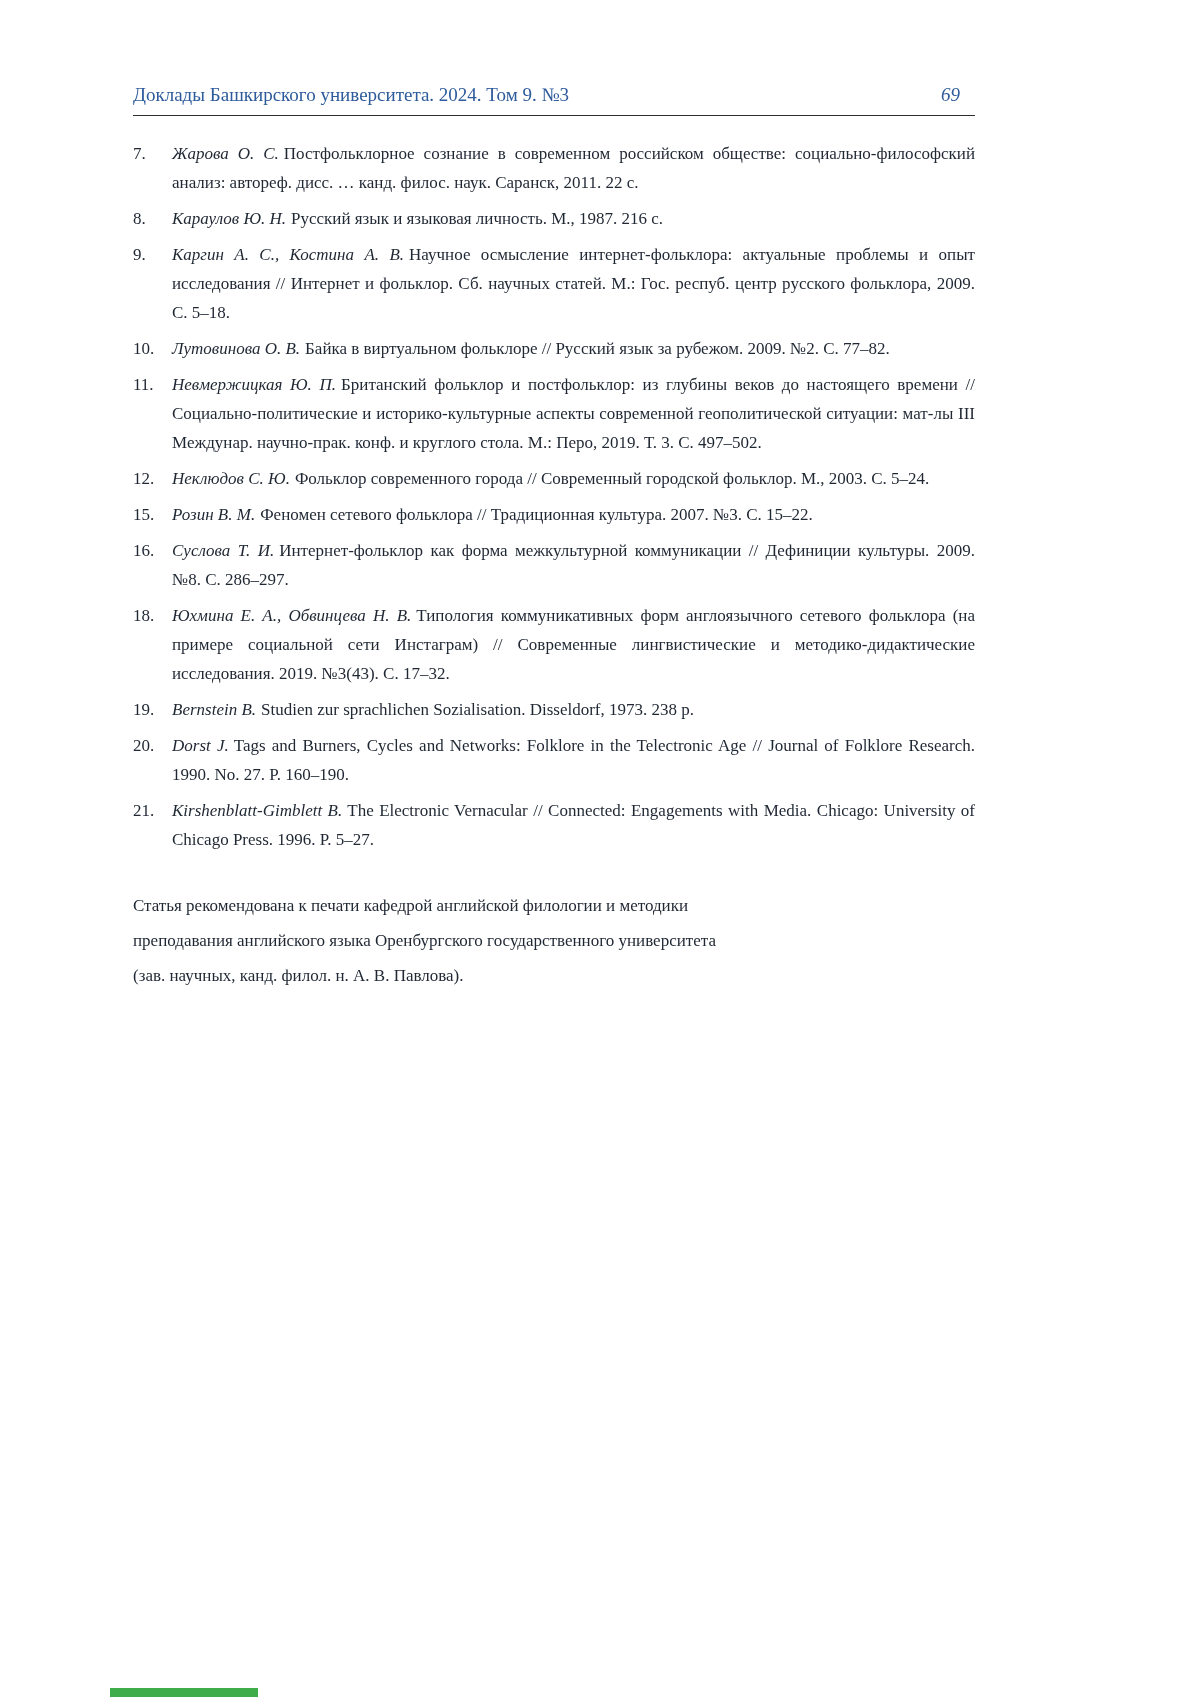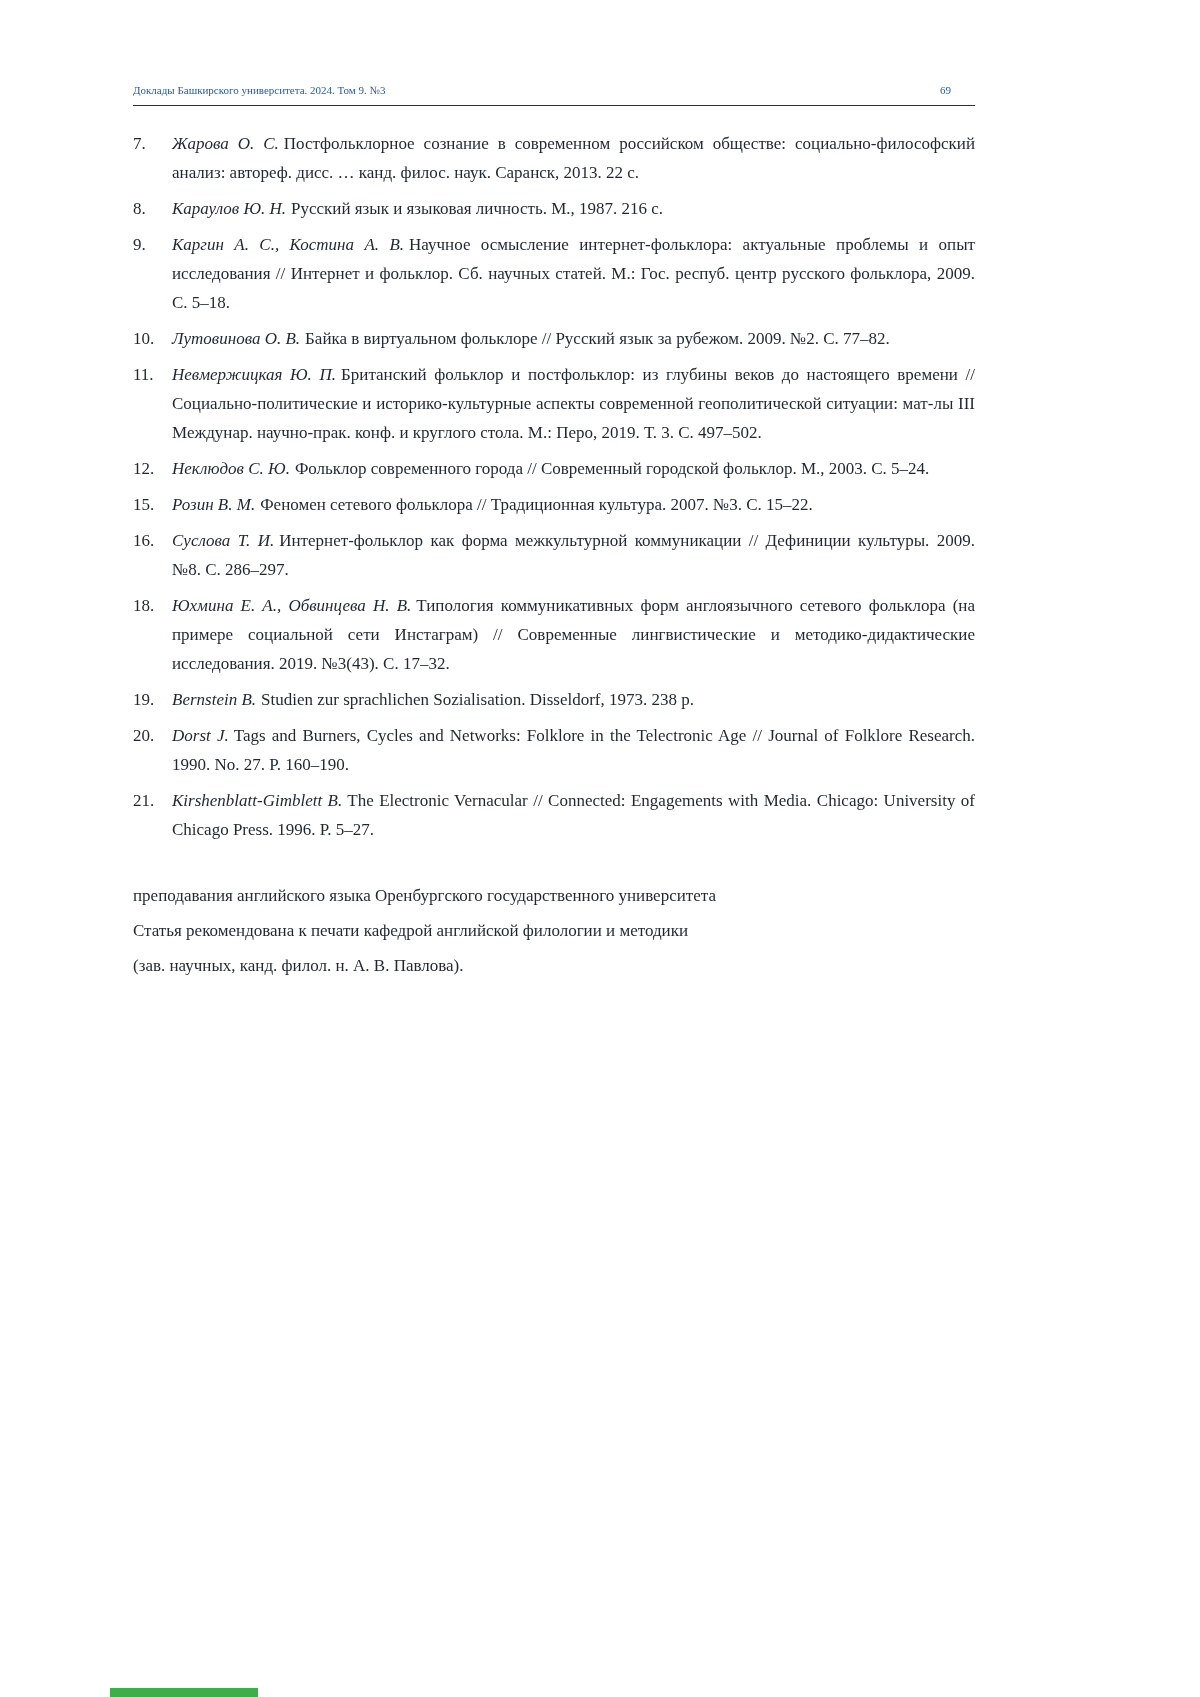--- a/index.html
+++ b/index.html
@@ -19,26 +19,27 @@
     position: absolute;
     left: 133px;
     top: 84px;
     width: 842px;
   }
   .header {
     display: flex;
     justify-content: space-between;
     align-items: baseline;
     color: #2d5b9b;
-    font-size: 11px;
+    font-size: 19px;
     padding-bottom: 9px;
     border-bottom: 1.5px solid #2f2f2f;
   }
   .header .page-number {
-    margin-right: 24px;
+    margin-right: 15px;
+    font-style: italic;
   }
   .ref-list {
     list-style: none;
     margin: 23px 0 0 0;
     padding: 0;
     font-size: 17px;
   }
   .ref {
     display: flex;
     margin-bottom: 7px;
@@ -76,21 +77,21 @@
 <div class="content">
 
   <div class="header">
     <span class="journal-title">Доклады Башкирского университета. 2024. Том 9. №3</span>
     <span class="page-number">69</span>
   </div>
 
   <ol class="ref-list">
     <li class="ref">
       <span class="ref-num">7.</span>
-      <span class="ref-body"><i class="ref-author">Жарова О. С.</i><span class="ref-rest">Постфольклорное сознание в современном российском обществе: социально-философский анализ: автореф. дисс. … канд. филос. наук. Саранск, 2013. 22 с.</span></span>
+      <span class="ref-body"><i class="ref-author">Жарова О. С.</i><span class="ref-rest">Постфольклорное сознание в современном российском обществе: социально-философский анализ: автореф. дисс. … канд. филос. наук. Саранск, 2011. 22 с.</span></span>
     </li>
 
     <li class="ref">
       <span class="ref-num">8.</span>
       <span class="ref-body"><i class="ref-author">Караулов Ю. Н.</i><span class="ref-rest">Русский язык и языковая личность. М., 1987. 216 с.</span></span>
     </li>
 
     <li class="ref">
       <span class="ref-num">9.</span>
       <span class="ref-body"><i class="ref-author">Каргин А. С., Костина А. В.</i><span class="ref-rest">Научное осмысление интернет-фольклора: актуальные проблемы и опыт исследования // Интернет и фольклор. Сб. научных статей. М.: Гос. респуб. центр русского фольклора, 2009. С. 5–18.</span></span>
@@ -139,20 +140,20 @@
       <span class="ref-body"><i class="ref-author">Dorst J.</i><span class="ref-rest">Tags and Burners, Cycles and Networks: Folklore in the Telectronic Age // Journal of Folklore Research. 1990. No. 27. P. 160–190.</span></span>
     </li>
 
     <li class="ref">
       <span class="ref-num">21.</span>
       <span class="ref-body"><i class="ref-author">Kirshenblatt-Gimblett B.</i><span class="ref-rest">The Electronic Vernacular // Connected: Engagements with Media. Chicago: University of Chicago Press. 1996. P. 5–27.</span></span>
     </li>
   </ol>
 
   <div class="closing">
+    <div>Статья рекомендована к печати кафедрой английской филологии и методики</div>
     <div>преподавания английского языка Оренбургского государственного университета</div>
-    <div>Статья рекомендована к печати кафедрой английской филологии и методики</div>
     <div>(зав. научных, канд. филол. н. А. В. Павлова).</div>
   </div>
 
 </div>
 
 <div class="green-bar"></div>
 
 </body></html>

